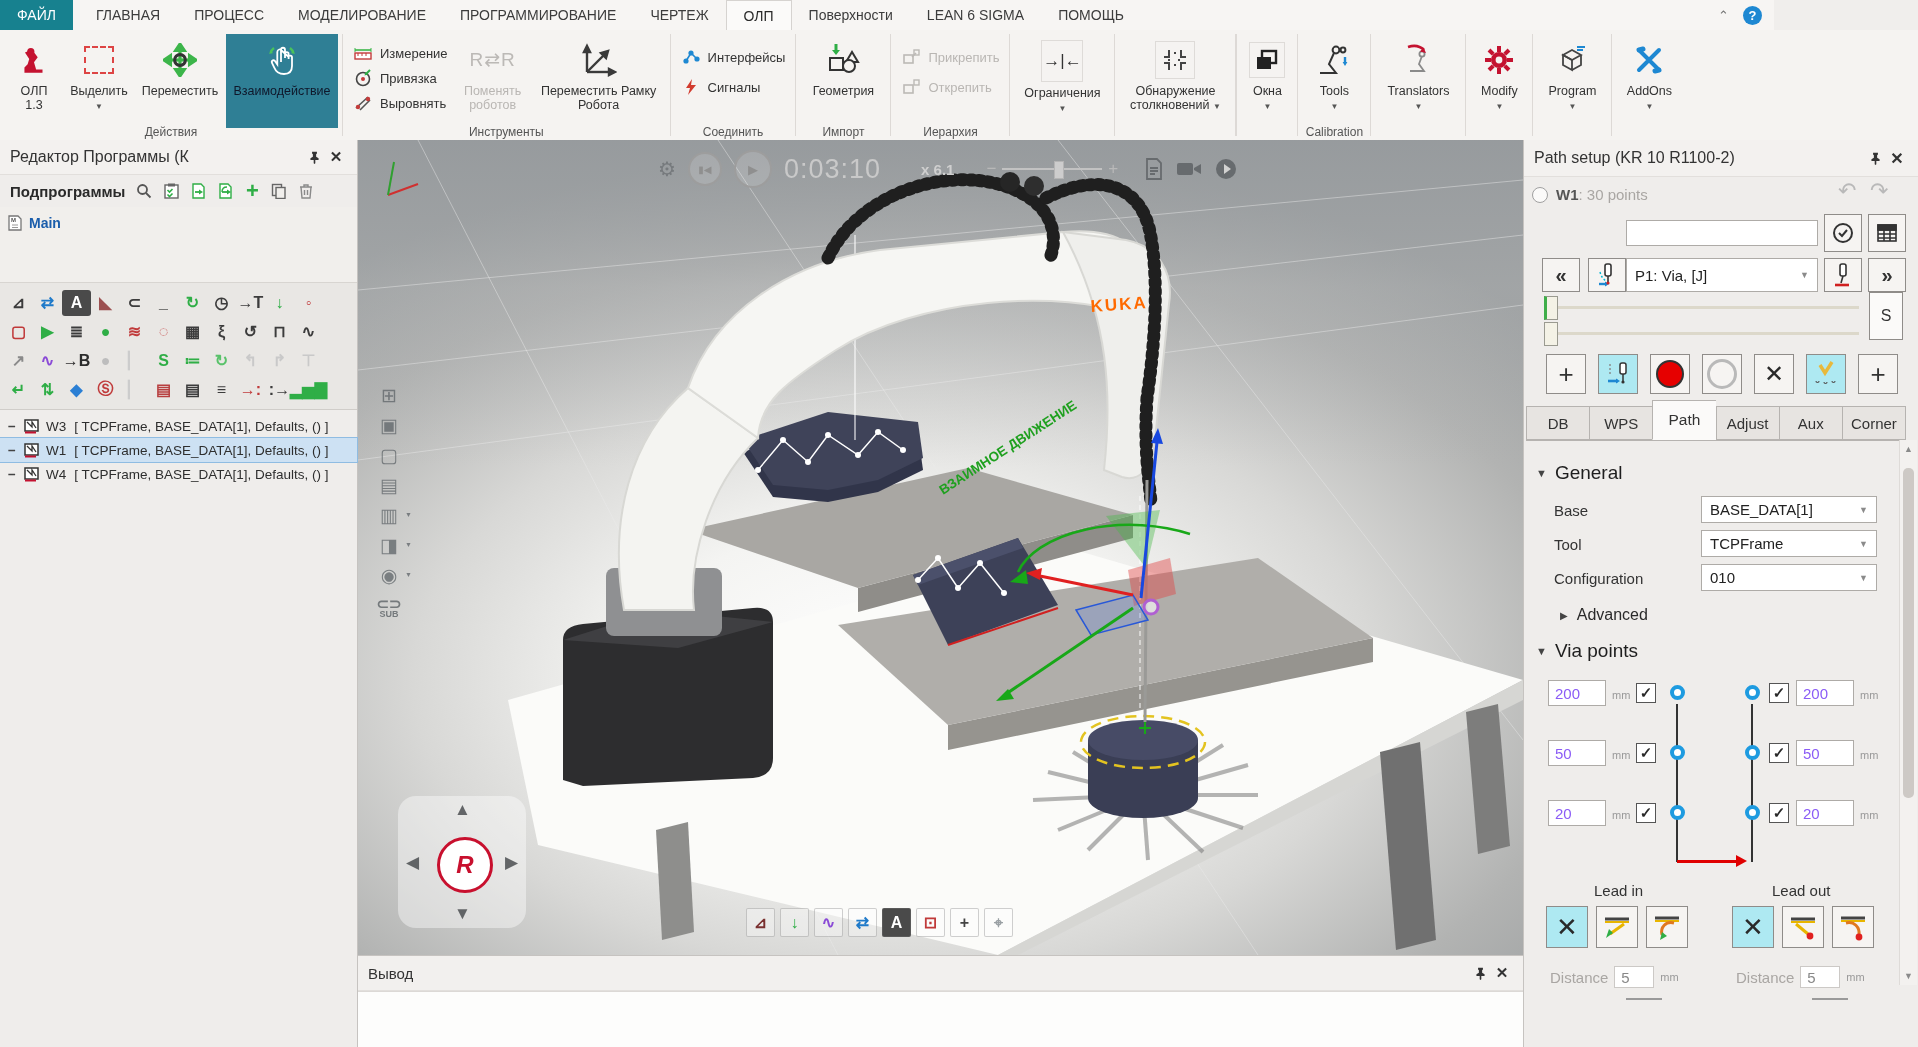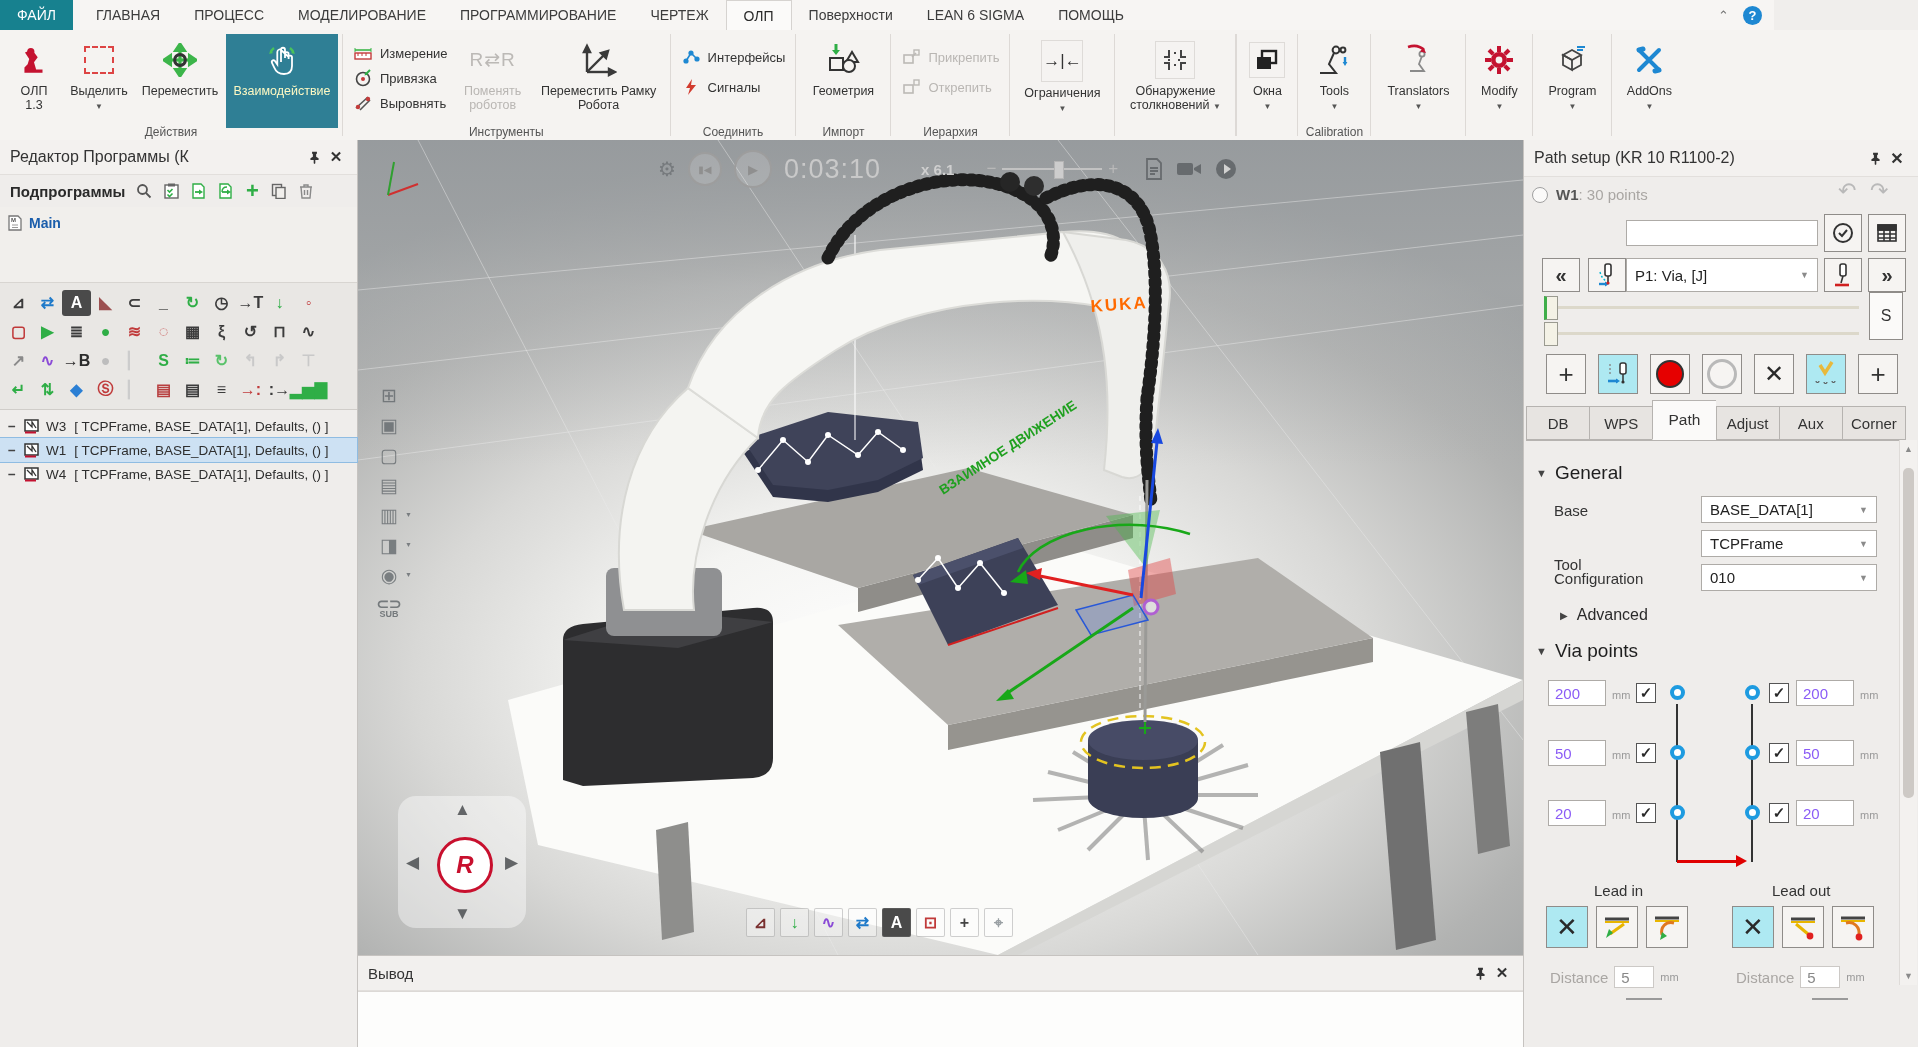--- a/index.html
+++ b/index.html
@@ -23,21 +23,21 @@
   
   .ribbon{position:absolute;top:30px;left:0;width:1918px;height:110px;background:#f5f3f1;
           border-bottom:1px solid #cfccc9;display:flex;align-items:stretch;}
   .rgroup{position:relative;display:flex;align-items:flex-start;padding:4px 4px 16px 4px;}
   .rsep{width:1px;background:#ddd9d6;margin:4px 0;}
   .glabel{position:absolute;bottom:1px;left:0;right:0;text-align:center;font-size:12px;color:#555;white-space:nowrap;}
   .big{display:flex;flex-direction:column;align-items:center;justify-content:flex-start;
        padding:6px 6px 0 6px;font-size:12.5px;line-height:14px;text-align:center;color:#333;
        height:88px;box-sizing:border-box;cursor:default;}
   .big .ic{height:40px;display:flex;align-items:center;justify-content:center;margin-bottom:4px;}
-  .big.active{background:#2f7f95;color:#fef9c3;height:94px;}
+  .big.active{background:#2f7f95;color:#0f172a;height:94px;}
   .big .caret{font-size:8px;color:#555;margin-top:2px;}
   .stack{display:flex;flex-direction:column;justify-content:flex-start;gap:3px;padding-top:8px;}
   .srow{display:flex;align-items:center;gap:7px;height:22px;font-size:13px;color:#333;padding:0 6px;white-space:nowrap;}
   .srow.disabled{color:#b9b6b3;}
   .dis{color:#b9b6b3;}
   .olpver{font-size:12.5px;line-height:14px;text-align:center;color:#333;}
 
   
   .lpanel{position:absolute;top:140px;left:0;width:358px;bottom:0;background:#efedeb;border-right:1px solid #c6c3c0;box-sizing:border-box;}
   .phead{height:34px;background:#f3f1ef;display:flex;align-items:center;padding:0 10px;border-bottom:1px solid #e2dfdc;}
@@ -1061,21 +1061,21 @@
 
     <div class="rp-abs sect" style="left:12px;top:322px;">
       <span class="tri">▼</span>
       <span>General</span>
     </div>
     <span class="rp-abs flabel" style="left:30px;top:362px;">Base</span>
     <div class="rp-abs ddown" style="left:177px;top:356px;width:176px;height:27px;">
       <span>BASE_DATA[1]</span>
         <span class="dcaret">▼</span>
     </div>
-    <span class="rp-abs flabel" style="left:30px;top:396px;margin-top:20px;">Tool</span>
+    <span class="rp-abs flabel" style="left:30px;top:396px;">Tool</span>
     <div class="rp-abs ddown" style="left:177px;top:390px;width:176px;height:27px;">
       <span>TCPFrame</span>
         <span class="dcaret">▼</span>
     </div>
     <span class="rp-abs flabel" style="left:30px;top:430px;">Configuration</span>
     <div class="rp-abs ddown" style="left:177px;top:424px;width:176px;height:27px;">
       <span>010</span>
         <span class="dcaret">▼</span>
     </div>
     <div class="rp-abs flex" style="left:36px;top:466px;gap:9px;font-size:16px;color:#2a2a2a;">

